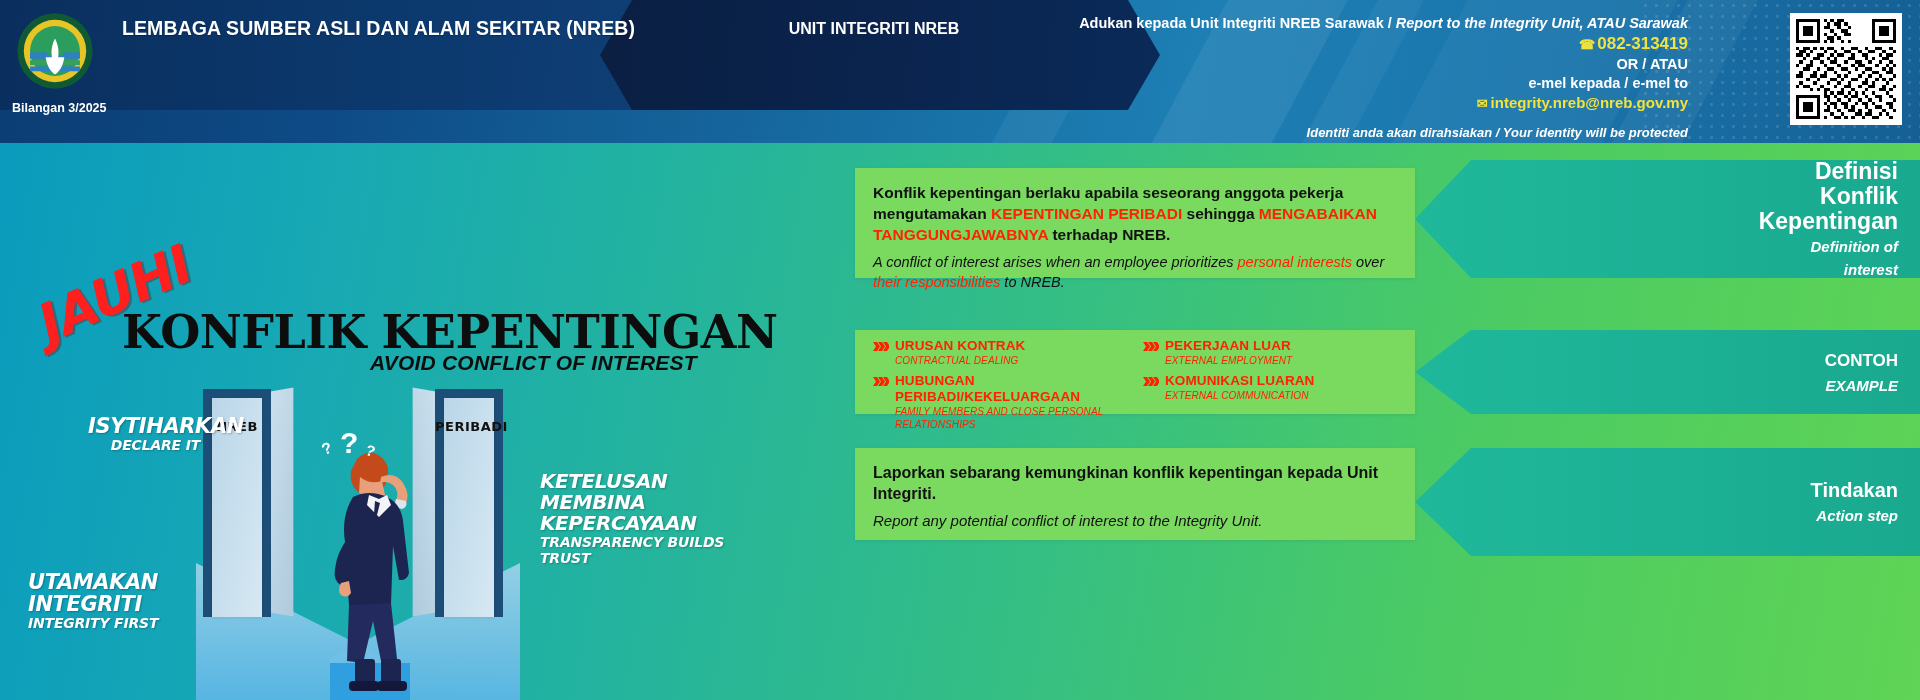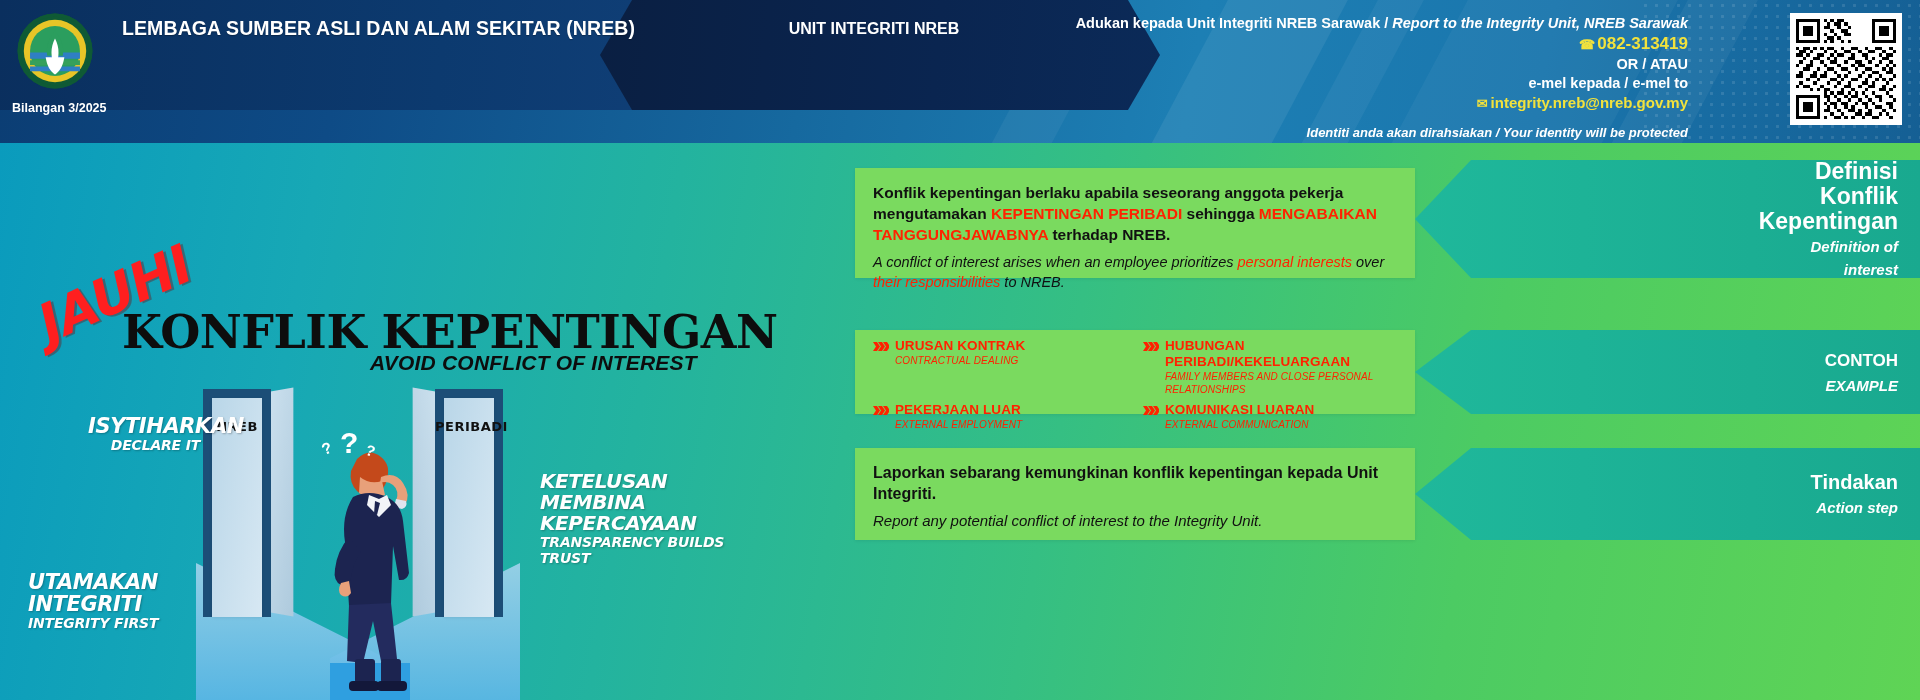--- a/index.html
+++ b/index.html
@@ -178,21 +178,21 @@
   .p3 .p-en { font-size:15px; }
 
   
   .tab {
     position:absolute; left:1415px; width:505px; background:#1fb89b;
     color:#fff; text-align:right; padding:10px 22px 10px 60px;
     clip-path:polygon(56px 0, 100% 0, 100% 100%, 56px 100%, 0 50%);
   }
   .tab.a { top:160px; height:118px; background:linear-gradient(90deg,#1fb89b,#19a98f); }
   .tab.b { top:330px; height:84px;  background:linear-gradient(90deg,#1fb89b,#19a98f); }
-  .tab.c { top:448px; height:92px;  background:linear-gradient(90deg,#1fb89b,#19a98f); }
+  .tab.c { top:448px; height:108px;  background:linear-gradient(90deg,#1fb89b,#19a98f); }
   .tab-ms { font-weight:bold; font-size:23px; line-height:25px; }
   .tab-en { font-style:italic; font-weight:bold; font-size:15px; line-height:20px; margin-top:3px; }
   .tab.b .tab-ms { font-size:17px; }
   .tab.c .tab-ms { font-size:20px; }
   .tab-inner { display:flex; flex-direction:column; justify-content:center; height:100%; }
 
   
   .ex-grid {
     position:absolute; left:873px; top:338px; width:530px;
     display:grid; grid-template-columns:1fr 1fr; column-gap:10px; row-gap:6px;
@@ -235,21 +235,21 @@
     </div>
 
     <div class="hdr-title-block">
       <div class="hdr-title-2">LEMBAGA SUMBER ASLI DAN ALAM SEKITAR (NREB)</div>
     </div>
 
     <div class="hdr-unit">UNIT INTEGRITI NREB</div>
     <div class="hdr-bil">Bilangan 3/2025</div>
 
     <div class="hdr-right">
-      <div class="line"><span>Adukan kepada Unit Integriti NREB Sarawak  / </span><span class="line i" style="display:inline">Report to the Integrity Unit, NREB Sarawak</span></div>
+      <div class="line"><span>Adukan kepada Unit Integriti NREB Sarawak  / </span><span class="line i" style="display:inline">Report to the Integrity Unit, ATAU Sarawak</span></div>
       <div class="phone"><span class="ph-ico">☎</span><span>082-313419</span></div>
       <div class="line">OR / ATAU</div>
       <div class="line">e-mel kepada /  e-mel to</div>
       <div class="email"><span class="mail-ico">✉</span><span>integrity.nreb@nreb.gov.my</span></div>
       <div class="line small-i">Identiti anda akan dirahsiakan / Your identity will be protected</div>
     </div>
 
     <div class="qr">
       <svg viewBox="0 0 29 29" shape-rendering="crispEdges">
         <rect width="29" height="29" fill="#fff"></rect>
@@ -568,37 +568,37 @@
       <span class="ex-ico">
         <svg width="16" height="9" viewBox="0 0 16 9">
             <g fill="#ff2200">
               <path d="M0 0 l4 0 l3 4.5 l-3 4.5 l-4 0 l3 -4.5z"></path>
               <path d="M5 0 l4 0 l3 4.5 l-3 4.5 l-4 0 l3 -4.5z"></path>
               <path d="M10 0 l4 0 l3 4.5 l-3 4.5 l-4 0 l3 -4.5z"></path>
             </g>
           </svg>
       </span>
       <span>
-        <span class="ex-ms" style="display:block">HUBUNGAN PERIBADI/KEKELUARGAAN</span>
-        <span class="ex-en" style="display:block">FAMILY MEMBERS AND CLOSE PERSONAL RELATIONSHIPS</span>
+        <span class="ex-ms" style="display:block">PEKERJAAN LUAR</span>
+        <span class="ex-en" style="display:block">EXTERNAL EMPLOYMENT</span>
       </span>
     </div>
     <div class="ex-item">
       <span class="ex-ico">
         <svg width="16" height="9" viewBox="0 0 16 9">
             <g fill="#ff2200">
               <path d="M0 0 l4 0 l3 4.5 l-3 4.5 l-4 0 l3 -4.5z"></path>
               <path d="M5 0 l4 0 l3 4.5 l-3 4.5 l-4 0 l3 -4.5z"></path>
               <path d="M10 0 l4 0 l3 4.5 l-3 4.5 l-4 0 l3 -4.5z"></path>
             </g>
           </svg>
       </span>
       <span>
-        <span class="ex-ms" style="display:block">PEKERJAAN LUAR</span>
-        <span class="ex-en" style="display:block">EXTERNAL EMPLOYMENT</span>
+        <span class="ex-ms" style="display:block">HUBUNGAN PERIBADI/KEKELUARGAAN</span>
+        <span class="ex-en" style="display:block">FAMILY MEMBERS AND CLOSE PERSONAL RELATIONSHIPS</span>
       </span>
     </div>
     <div class="ex-item">
       <span class="ex-ico">
         <svg width="16" height="9" viewBox="0 0 16 9">
             <g fill="#ff2200">
               <path d="M0 0 l4 0 l3 4.5 l-3 4.5 l-4 0 l3 -4.5z"></path>
               <path d="M5 0 l4 0 l3 4.5 l-3 4.5 l-4 0 l3 -4.5z"></path>
               <path d="M10 0 l4 0 l3 4.5 l-3 4.5 l-4 0 l3 -4.5z"></path>
             </g>

